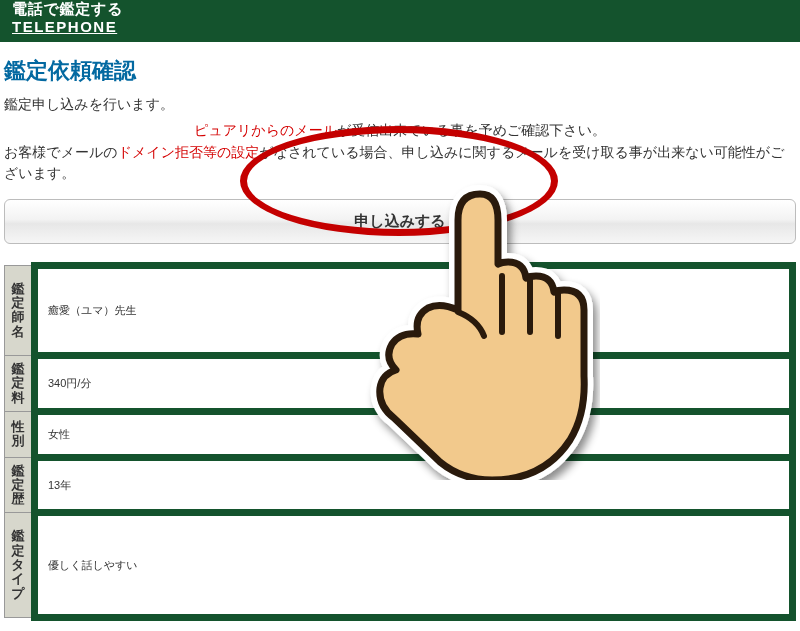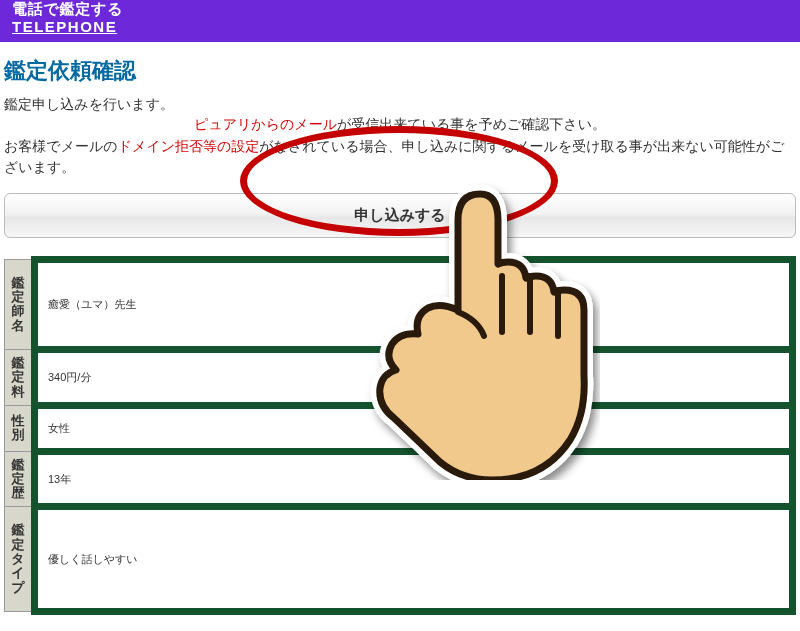--- a/index.html
+++ b/index.html
@@ -8,41 +8,41 @@
     font-family: "Hiragino Kaku Gothic ProN", "Meiryo", "MS PGothic", sans-serif;
     font-size: 14px;
     color: #333;
     background: #fff;
     width: 800px;
     height: 631px;
     overflow: hidden;
   }
   .page { padding: 0; }
   .header-bar {
-    background: #6d28d9;
+    background: #14532d;
     color: #fff;
     padding: 0 12px 6px;
     line-height: 1.2;
   }
   .header-bar .jp { font-size: 15px; font-weight: bold; letter-spacing: .05em; }
   .header-bar .en { font-size: 15px; font-weight: bold; letter-spacing: .1em; text-decoration: underline; }
   .content { padding: 8px 4px 0; }
   h1.page-title {
     margin: 6px 0 10px;
     font-size: 22px;
     color: #0369a1;
     font-weight: bold;
   }
   .sub-title {
     font-size: 14.5px;
     font-weight: bold;
     margin: 4px 0 0;
     color: #333;
   }
-  .desc { margin: 2px 0 0; }
+  .desc { margin: 2px 0 6px; }
   .notice { margin: 0 0 2px; line-height: 1.45; text-align: center; }
   .notice2 { margin: 0 0 16px; line-height: 1.45; }
   .red { color: #d40000; }
   .apply-btn {
     display: block;
     width: 100%;
     text-align: center;
     padding: 12px 0;
     font-size: 15px;
     font-weight: bold;

